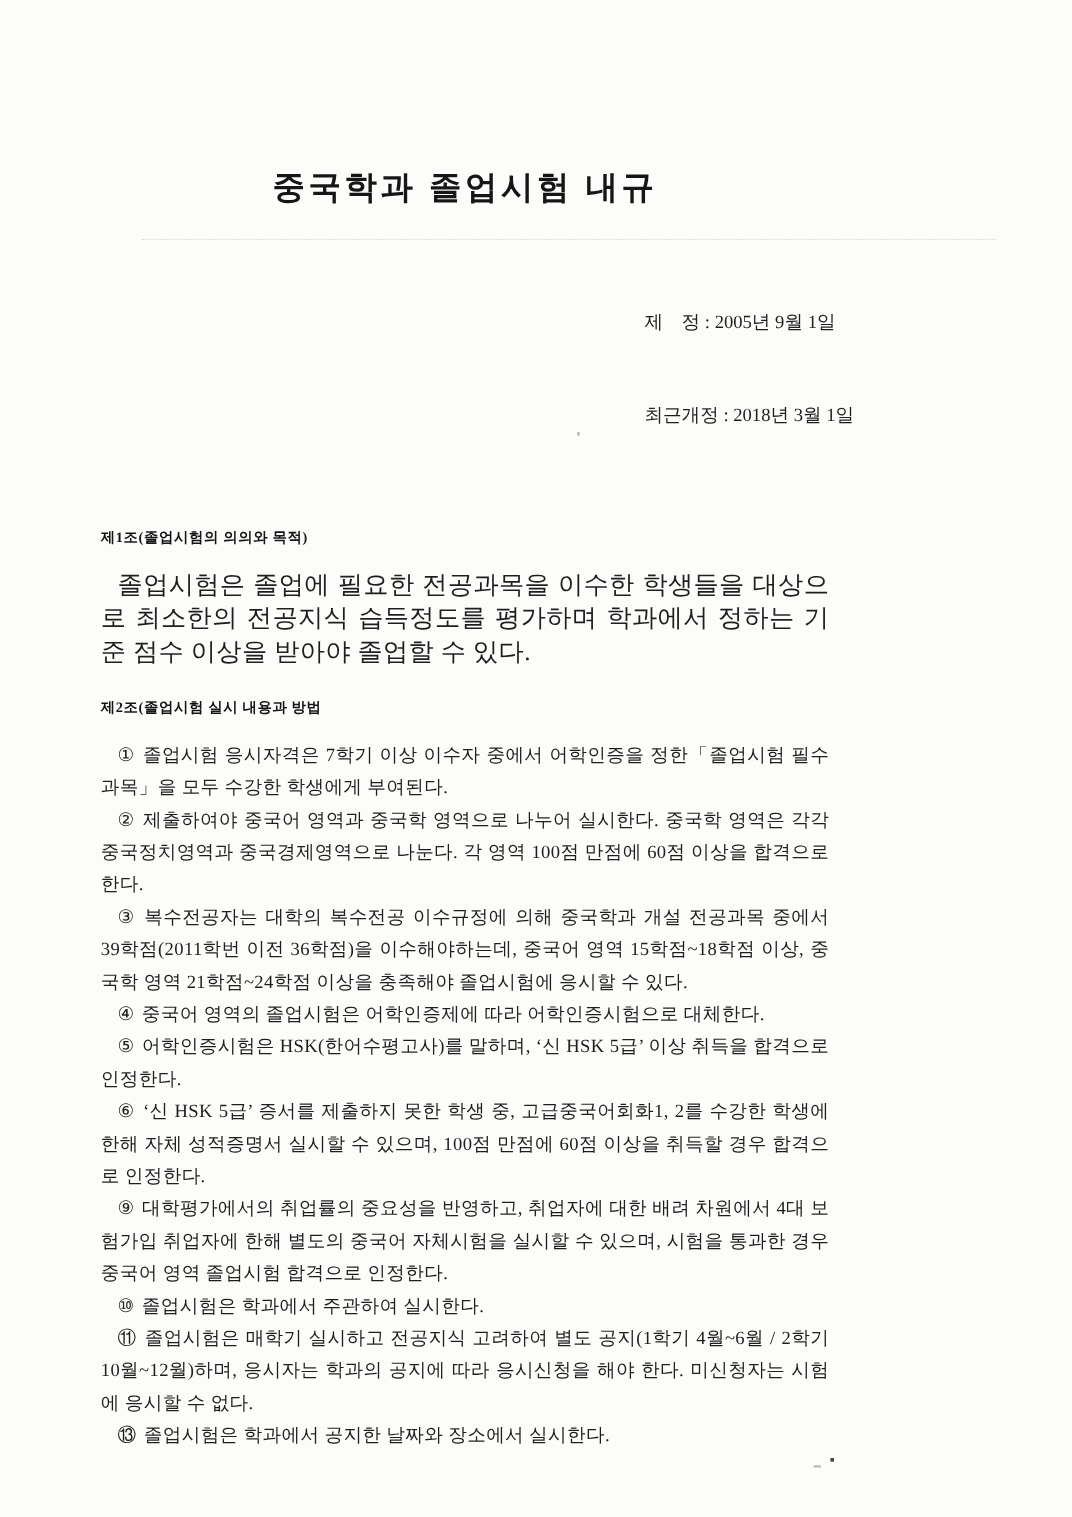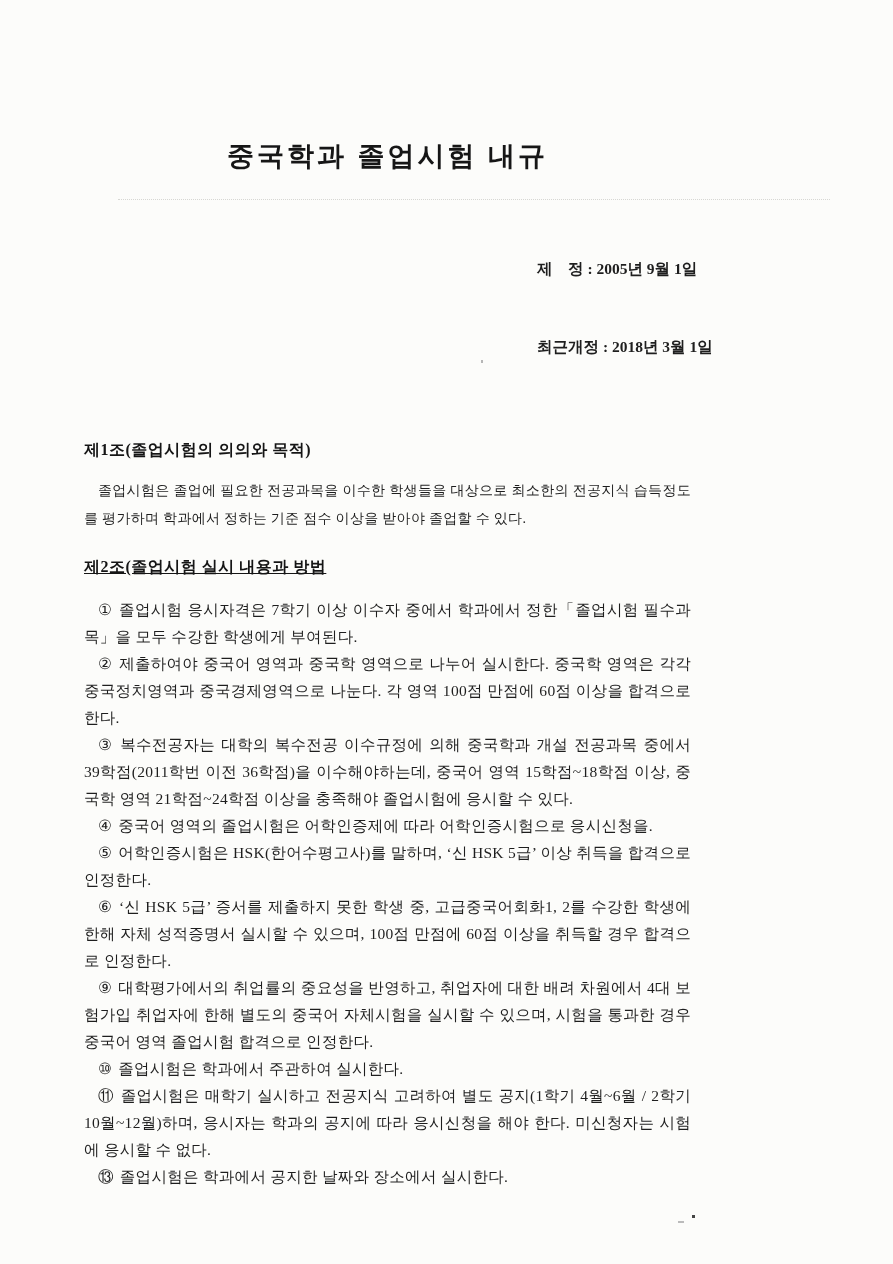--- a/index.html
+++ b/index.html
@@ -23,38 +23,37 @@
     font-weight: bold;
     letter-spacing: 3px;
     color: #161616;
   }
   .meta-block {
     margin-top: 30px;
     margin-left: 453px;
     font-size: 15.5px;
     line-height: 26px;
     white-space: pre;
-    font-weight: bold;
   }
   .article-heading {
     margin-top: 28px;
-    font-size: 16px;
+    font-size: 12px;
     font-weight: bold;
     letter-spacing: 0.5px;
     color: #151515;
   }
   .article-body {
     margin: 16px 0 0 0;
-    font-size: 14px;
+    font-size: 21px;
     line-height: 28px;
     text-align: justify;
     text-indent: 14px;
     letter-spacing: 0.3px;
   }
-  .heading-2 { margin-top: 24px; text-decoration: underline; }
+  .heading-2 { margin-top: 24px; }
   .items {
     margin-top: 18px;
   }
   .items p {
     margin: 0;
     font-size: 15.5px;
     line-height: 27px;
     text-align: justify;
     text-indent: 14px;
     letter-spacing: 0.3px;
@@ -99,24 +98,24 @@
     <div>최근개정 : 2018년 3월 1일</div>
   </div>
 
   <div class="article-heading">제1조(졸업시험의 의의와 목적)</div>
 
   <p class="article-body">졸업시험은 졸업에 필요한 전공과목을 이수한 학생들을 대상으로 최소한의 전공지식 습득정도를 평가하며 학과에서 정하는 기준 점수 이상을 받아야 졸업할 수 있다.</p>
 
   <div class="article-heading heading-2">제2조(졸업시험 실시 내용과 방법</div>
 
   <div class="items">
-    <p><span class="item-num">①</span><span>졸업시험 응시자격은 7학기 이상 이수자 중에서 학과에서 정한「졸업시험 필수과목」을 모두 수강한 학생에게 부여된다.</span></p>
+    <p><span class="item-num">①</span><span>졸업시험 응시자격은 7학기 이상 이수자 중에서 어학인증을 정한「졸업시험 필수과목」을 모두 수강한 학생에게 부여된다.</span></p>
     <p><span class="item-num">②</span><span>제출하여야 중국어 영역과 중국학 영역으로 나누어 실시한다. 중국학 영역은 각각 중국정치영역과 중국경제영역으로 나눈다. 각 영역 100점 만점에 60점 이상을 합격으로 한다.</span></p>
     <p class="bold"><span class="item-num">③</span><span>복수전공자는 대학의 복수전공 이수규정에 의해 중국학과 개설 전공과목 중에서 39학점(2011학번 이전 36학점)을 이수해야하는데, 중국어 영역 15학점~18학점 이상, 중국학 영역 21학점~24학점 이상을 충족해야 졸업시험에 응시할 수 있다.</span></p>
-    <p><span class="item-num">④</span><span>중국어 영역의 졸업시험은 어학인증제에 따라 어학인증시험으로 응시신청을.</span></p>
+    <p><span class="item-num">④</span><span>중국어 영역의 졸업시험은 어학인증제에 따라 어학인증시험으로 대체한다.</span></p>
     <p><span class="item-num">⑤</span><span>어학인증시험은 HSK(한어수평고사)를 말하며, ‘신 HSK 5급’ 이상 취득을 합격으로 인정한다.</span></p>
     <p><span class="item-num">⑥</span><span>‘신 HSK 5급’ 증서를 제출하지 못한 학생 중, 고급중국어회화1, 2를 수강한 학생에 한해 자체 성적증명서 실시할 수 있으며, 100점 만점에 60점 이상을 취득할 경우 합격으로 인정한다.</span></p>
     <p><span class="item-num">⑨</span><span>대학평가에서의 취업률의 중요성을 반영하고, 취업자에 대한 배려 차원에서 4대 보험가입 취업자에 한해 별도의 중국어 자체시험을 실시할 수 있으며, 시험을 통과한 경우 중국어 영역 졸업시험 합격으로 인정한다.</span></p>
     <p><span class="item-num">⑩</span><span>졸업시험은 학과에서 주관하여 실시한다.</span></p>
     <p><span class="item-num">⑪</span><span>졸업시험은 매학기 실시하고 전공지식 고려하여 별도 공지(1학기 4월~6월 / 2학기 10월~12월)하며, 응시자는 학과의 공지에 따라 응시신청을 해야 한다. 미신청자는 시험에 응시할 수 없다.</span></p>
     <p><span class="item-num">⑬</span><span>졸업시험은 학과에서 공지한 날짜와 장소에서 실시한다.</span></p>
   </div>
 
 </div>
 

